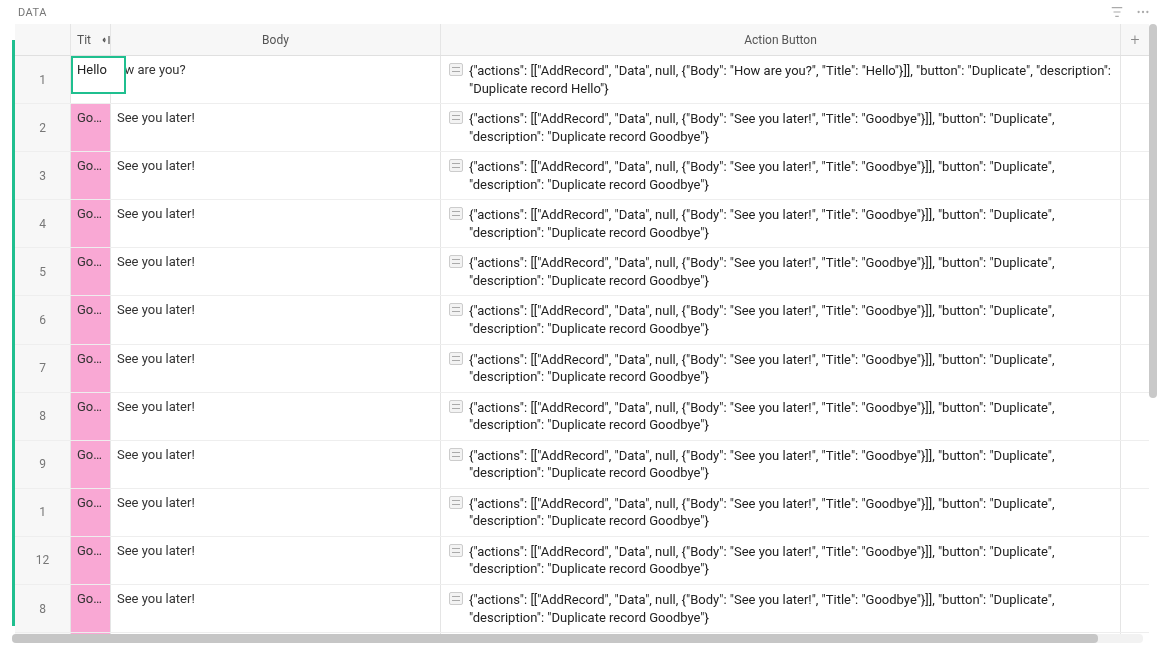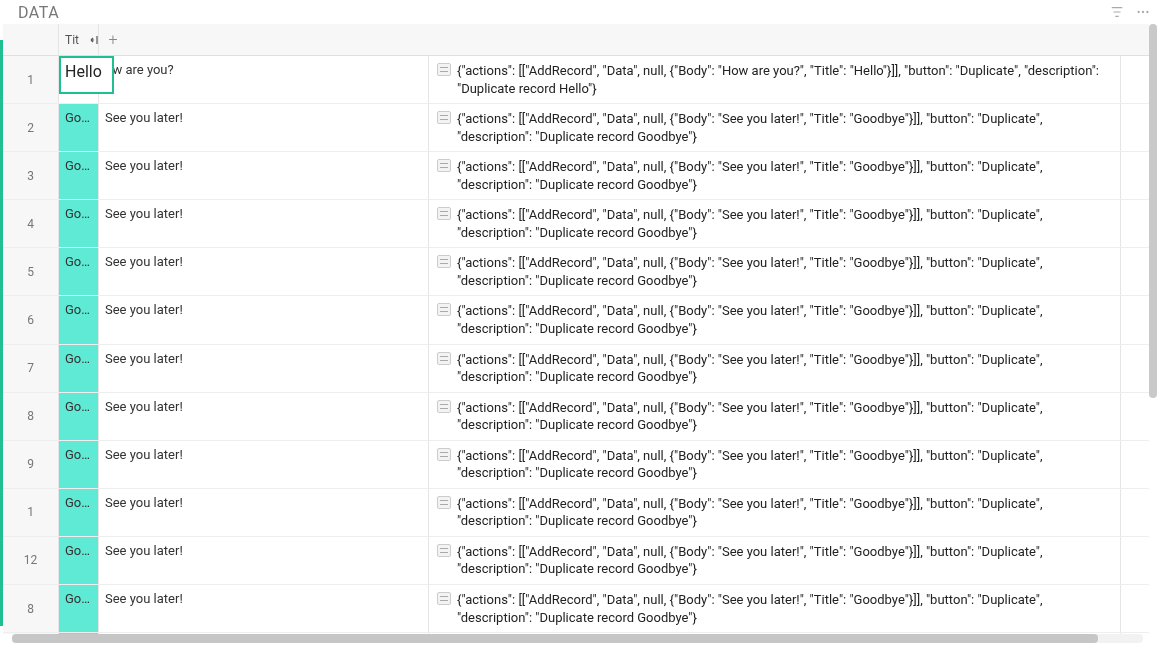--- a/index.html
+++ b/index.html
@@ -11,32 +11,32 @@
     width: 1161px;
     height: 651px;
     overflow: hidden;
   }
   .topbar {
     height: 24px;
     display: flex;
     align-items: center;
     padding: 0 10px 0 18px;
     color: #777;
-    font-size: 16px;
+    font-size: 11px;
     letter-spacing: 0.5px;
   }
   .topbar .title { flex: 0 0 auto; }
   .topbar .spacer { flex: 1; }
   .topbar .icon {
     width: 16px; height: 16px; margin-left: 10px;
     color: #aaa; display:flex; align-items:center; justify-content:center;
   }
   .content-wrap {
     position: relative;
-    margin: 0 12px 0 0;
+    margin: 0 12px 0 12px;
     height: 610px;
   }
   .greenbar {
     position:absolute; left:0; top:16px; bottom:8px; width:3px;
     background:#1fbf8f;
   }
   .grid {
     position:absolute;
     left:3px; right:0; top:0; bottom:0;
     display:flex; flex-direction:column;
@@ -94,21 +94,21 @@
     border-right:1px solid #e5e5e5;
     color:#777;
     font-size:12px;
     display:flex; align-items:center; justify-content:center;
   }
   .row .cell-title {
     width:40px; flex:0 0 40px;
     border-right:1px solid #e5e5e5;
     padding:6px 4px 0 6px;
     overflow:hidden; text-overflow:ellipsis; white-space:nowrap;
-    background:#5eead4;
+    background:#f9a8d4;
   }
   .row .cell-body {
     width:330px; flex:0 0 330px;
     border-right:1px solid #e5e5e5;
     padding:6px 6px 0 6px;
     white-space:nowrap; overflow:hidden;
   }
   .row .cell-action {
     flex:1;
     border-right:1px solid #e5e5e5;
@@ -122,21 +122,21 @@
   .selected-overlay {
     position:absolute;
     left:56px; top:0;
     width:55px; height:38px;
     border:2px solid #1fbf8f;
     pointer-events:none;
     background:#fff;
   }
   .selected-overlay .sel-text {
     position:absolute; left:4px; top:4px;
-    font-size:16px; color:#222;
+    font-size:13px; color:#222;
   }
   .expand-chip {
     width:14px; height:13px;
     border:1px solid #ccc;
     border-radius:2px;
     margin-top:1px;
     flex:0 0 14px;
     position:relative;
     background:#f3f3f3;
   }
@@ -207,20 +207,26 @@
       <div class="col-title header-cell left">
         <span>Tit</span>
         <span class="resize-cursor">
           <svg width="18" height="14" viewBox="0 0 18 14" stroke="#555" stroke-width="1.2" fill="none">
             <path d="M5 7 L2 7 M2 7 l2 -2 M2 7 l2 2"></path>
             <path d="M13 7 L16 7 M16 7 l-2 -2 M16 7 l-2 2"></path>
             <path d="M8 3 v8 M10 3 v8"></path>
           </svg>
         </span>
       </div>
+      <div class="col-body header-cell">
+        <span>Body</span>
+      </div>
+      <div class="col-action header-cell">
+        <span>Action Button</span>
+      </div>
       <div class="col-add header-cell add-col">
         <span>+</span>
       </div>
     </div>
 
     <div class="body-viewport">
       <div class="rows" id="rows-container">
           <div class="row first">
             <div class="rownum">1</div>
             <div class="cell-title"></div>

